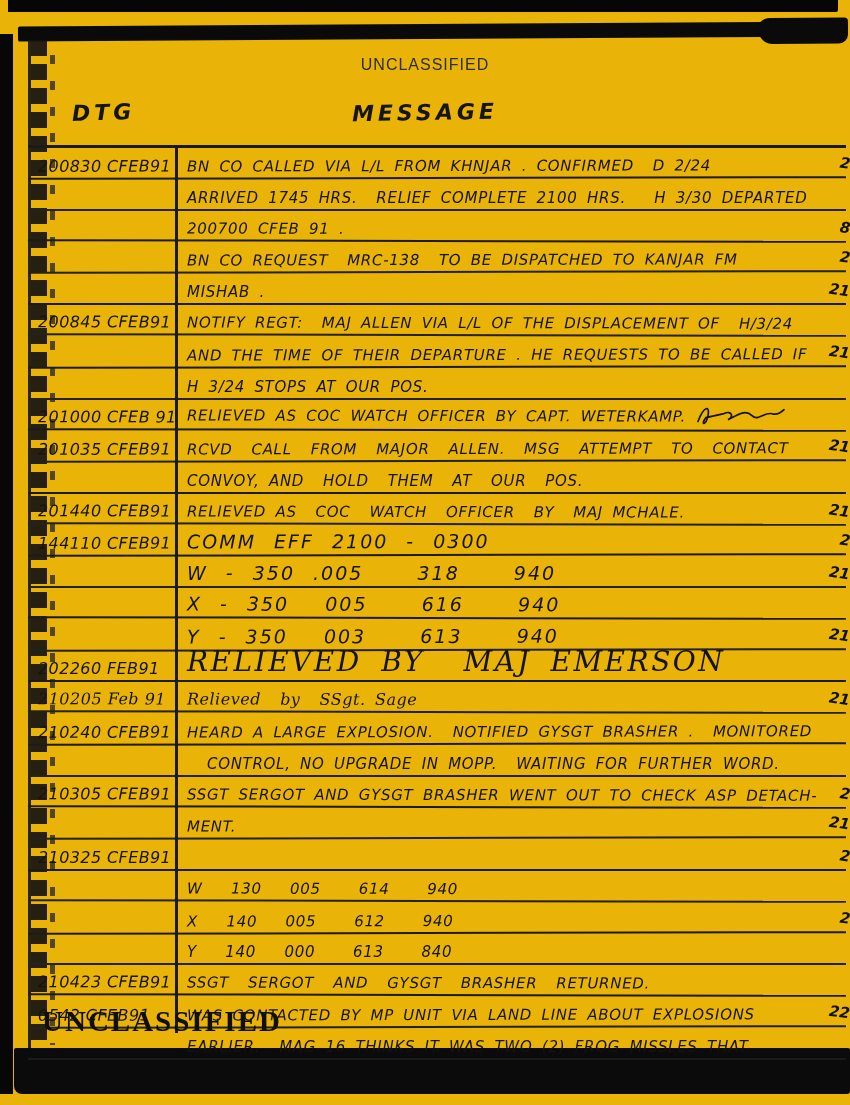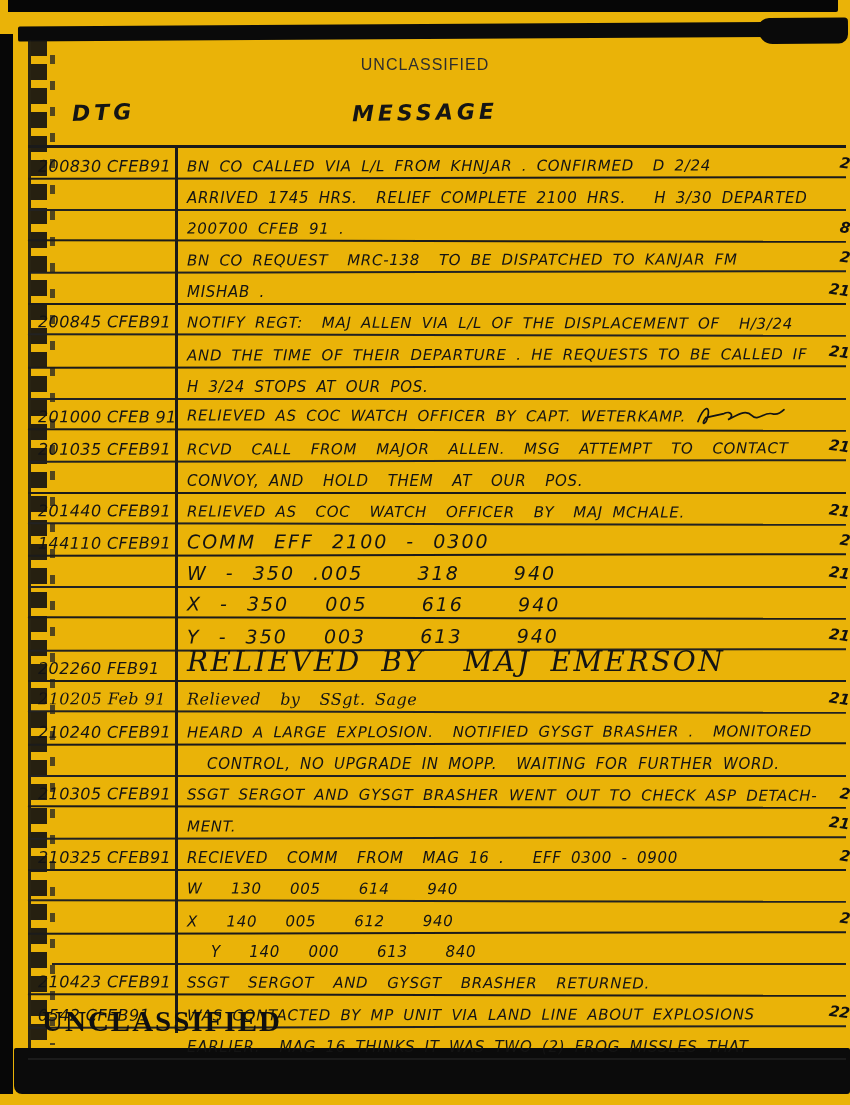--- a/index.html
+++ b/index.html
@@ -191,33 +191,32 @@
           <span class="msg">SSGT SERGOT AND GYSGT BRASHER WENT OUT TO CHECK ASP DETACH-</span>
           <span class="edge">2</span>
         </div>
         <div class="row" style="transform: rotate(-0.12deg);">
           <span class="dtg"></span>
           <span class="msg">MENT.</span>
           <span class="edge">21</span>
         </div>
         <div class="row" style="transform: rotate(0deg); justify-content: space-between;">
           <span class="dtg">210325 CFEB91</span>
-          <span class="msg">RECIEVED  COMM  FROM  MAG 16 .   EFF 0300 - 0900</span>
           <span class="edge">2</span>
         </div>
         <div class="row" style="transform: rotate(0.12deg);">
           <span class="dtg"></span>
           <span class="msg">W   130   005    614    940</span>
         </div>
         <div class="row" style="transform: rotate(-0.12deg);">
           <span class="dtg"></span>
           <span class="msg">X   140   005    612    940</span>
           <span class="edge">2</span>
         </div>
-        <div class="row" style="transform: rotate(0deg); margin-left: 24px;">
+        <div class="row" style="transform: rotate(0deg);">
           <span class="dtg"></span>
           <span class="msg">Y   140   000    613    840</span>
         </div>
         <div class="row" style="transform: rotate(0.12deg);">
           <span class="dtg">210423 CFEB91</span>
           <span class="msg">SSGT  SERGOT  AND  GYSGT  BRASHER  RETURNED.</span>
         </div>
         <div class="row" style="transform: rotate(-0.12deg);">
           <span class="dtg">0542 CFEB91</span>
           <span class="msg">WAS CONTACTED BY MP UNIT VIA LAND LINE ABOUT EXPLOSIONS</span>

